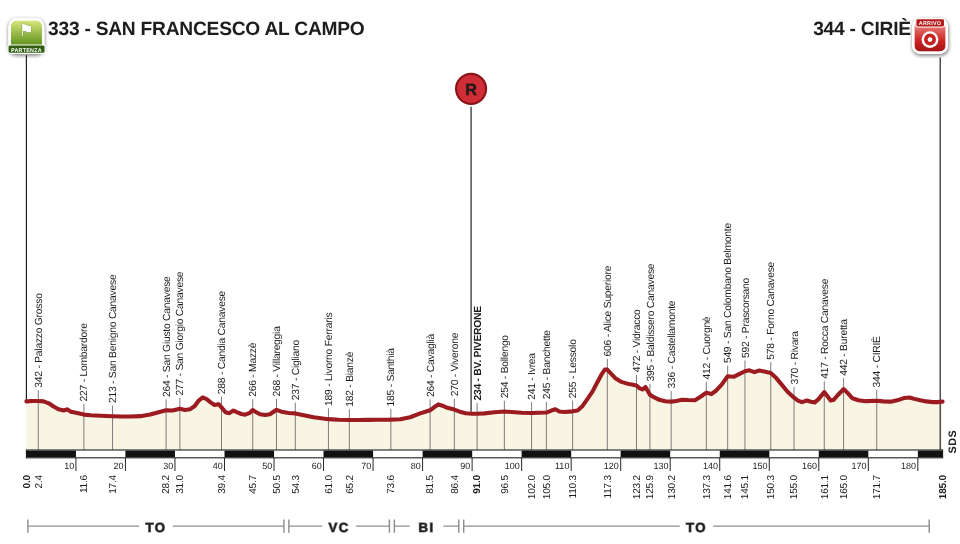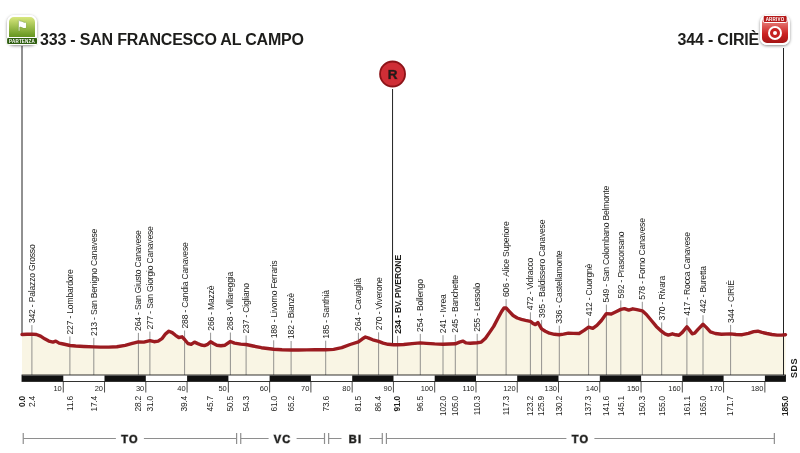--- a/index.html
+++ b/index.html
@@ -1,18 +1,18 @@
 <!DOCTYPE html>
 <html><head>
 <meta charset="utf-8">
 <style>
   html,body{margin:0;padding:0;background:#fff;}
   .stage{position:relative;width:800px;height:453px;background:#fff;overflow:hidden;
          font-family:"Liberation Sans",sans-serif;color:#1d1d1b;}
-  .hdr{position:absolute;top:31px;font-size:16px;font-weight:bold;letter-spacing:-0.2px;
+  .hdr{position:absolute;top:16px;font-size:16px;font-weight:bold;letter-spacing:-0.2px;
        white-space:nowrap;z-index:3;}
   .hdr.start{left:40px;}
   .hdr.finish{right:41px;}
   .sq-icon{position:absolute;top:15px;width:30px;height:30px;border-radius:7px;
            border:2px solid #fff;box-sizing:border-box;z-index:3;
            box-shadow:0 1px 3px rgba(0,0,0,.45);}
   .start-icon{left:7px;background:linear-gradient(#d8e77e,#6d9c26 70%,#4f7a18);}
   .finish-icon{left:760px;background:linear-gradient(#f09a93,#cc2323 65%,#a31414);}
   .flag{position:absolute;top:1px;left:50%;transform:translateX(-50%);
         font-family:"DejaVu Sans",sans-serif;font-size:14px;color:#fff;

